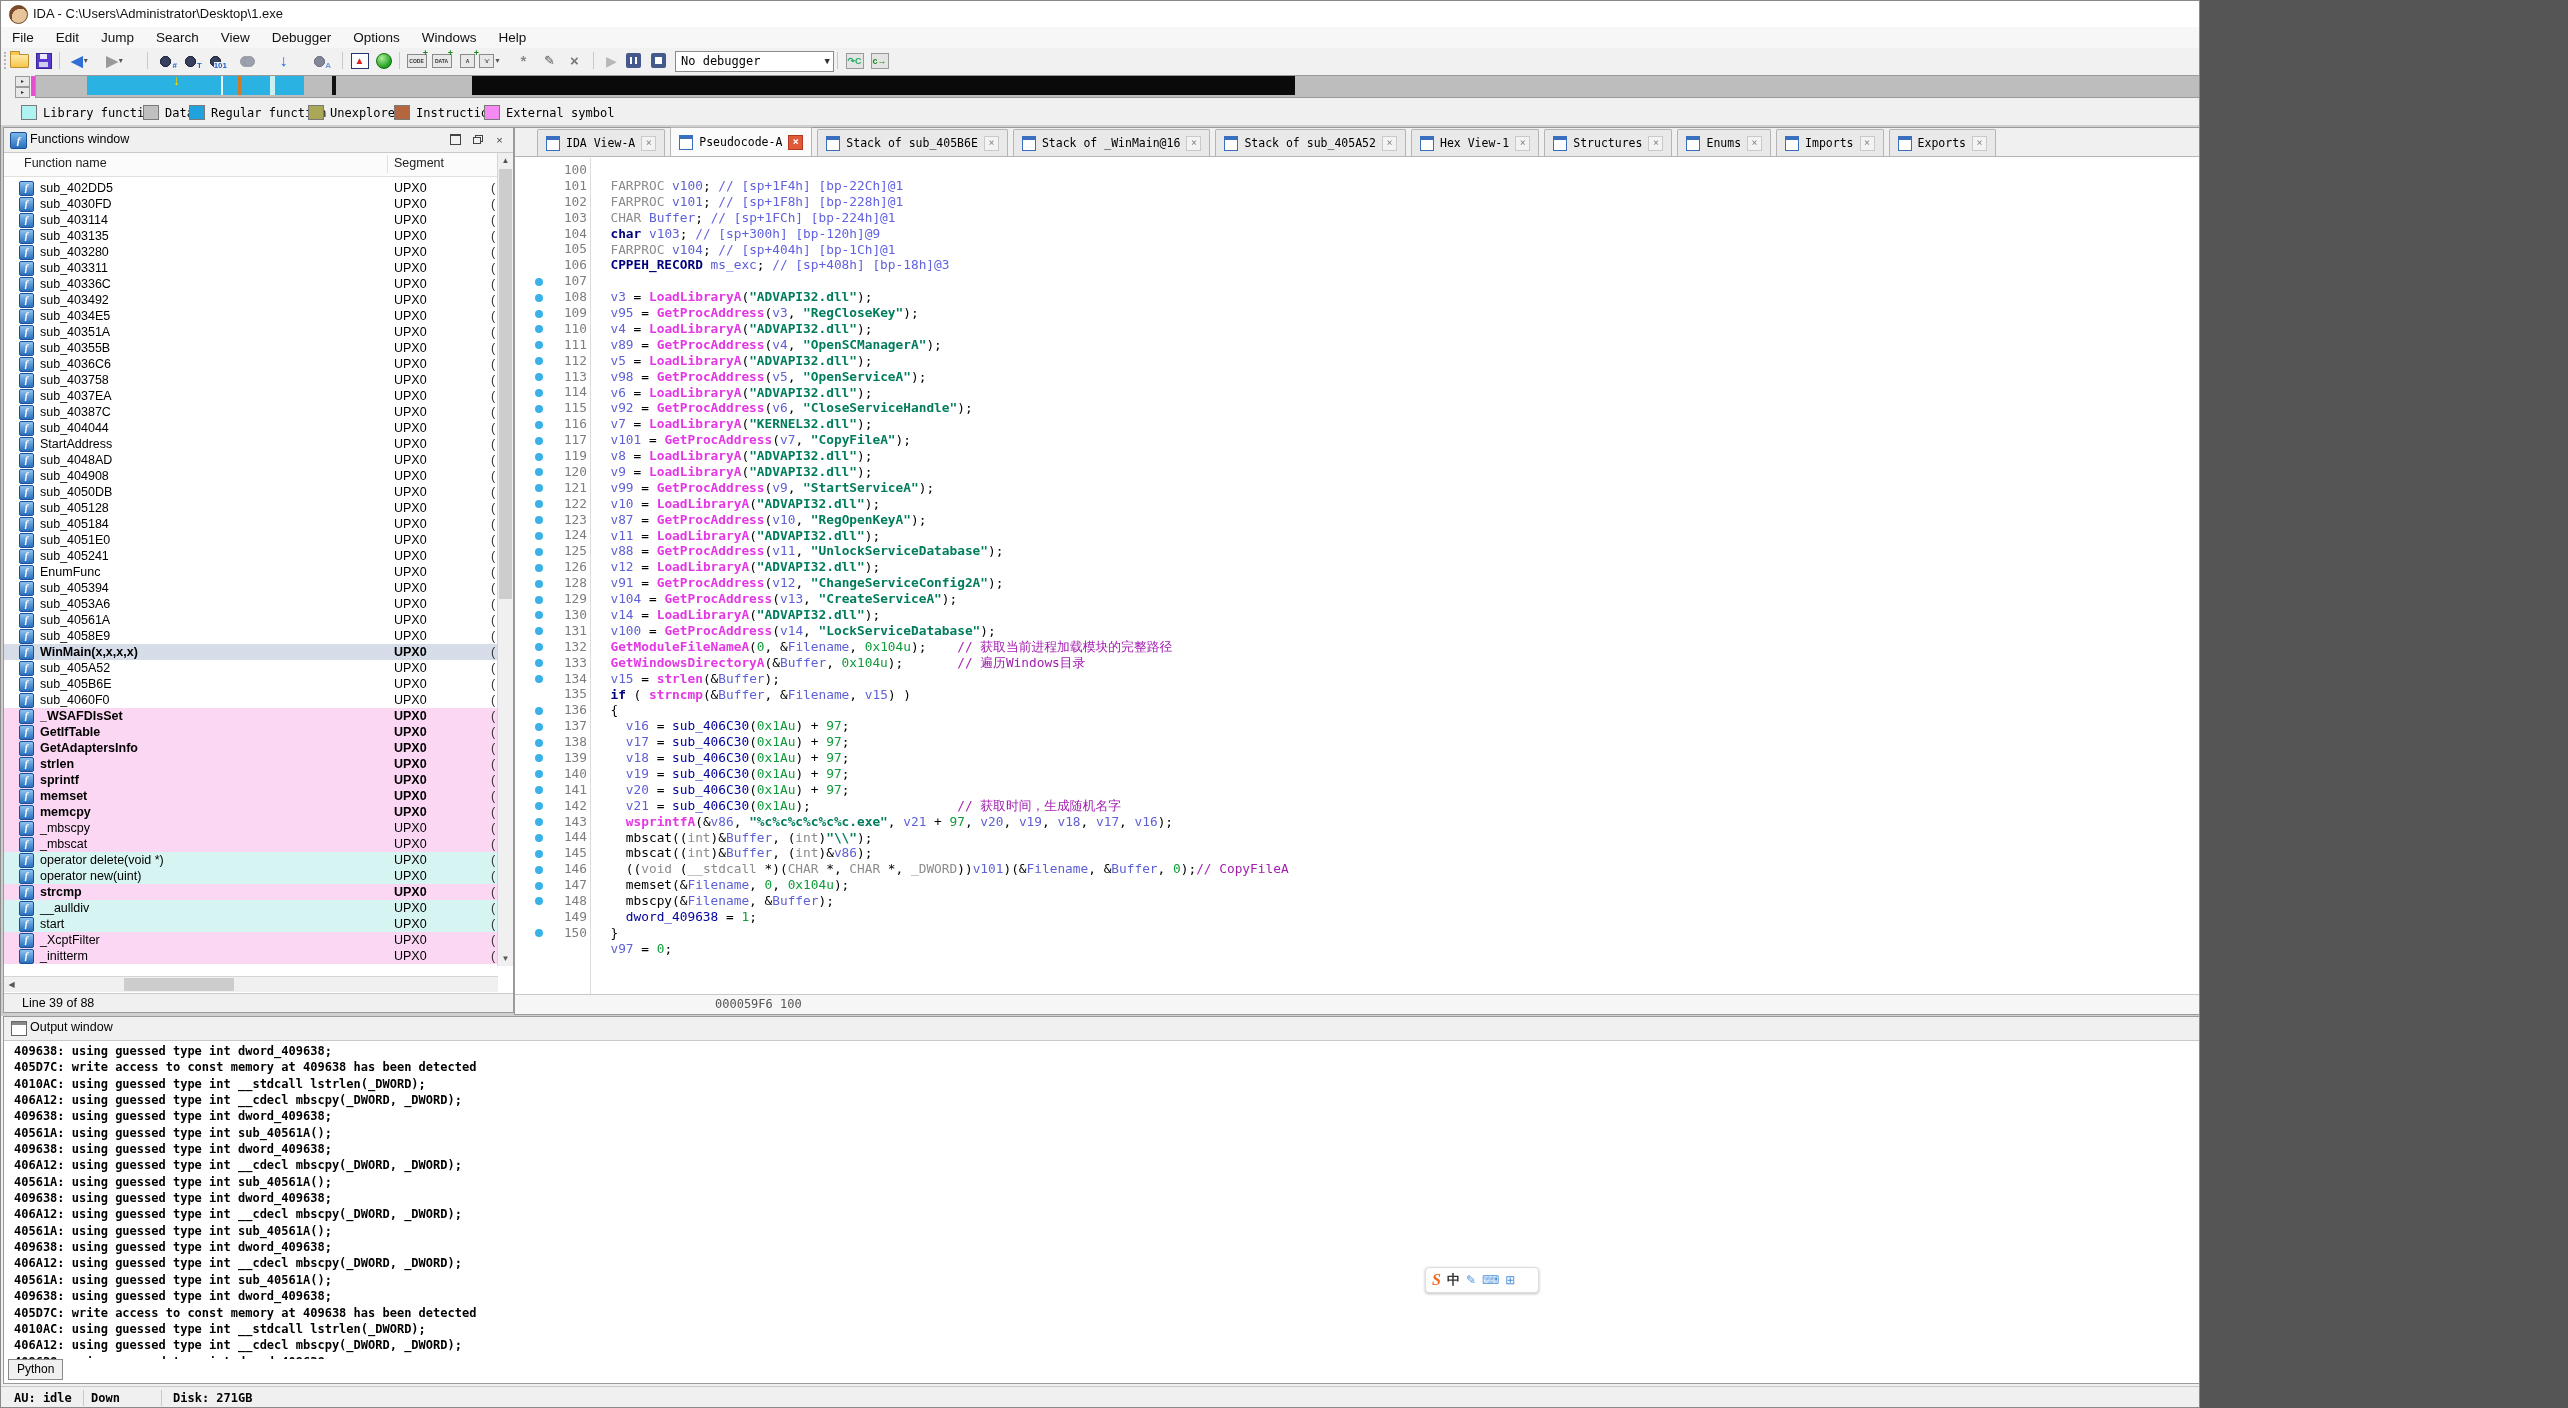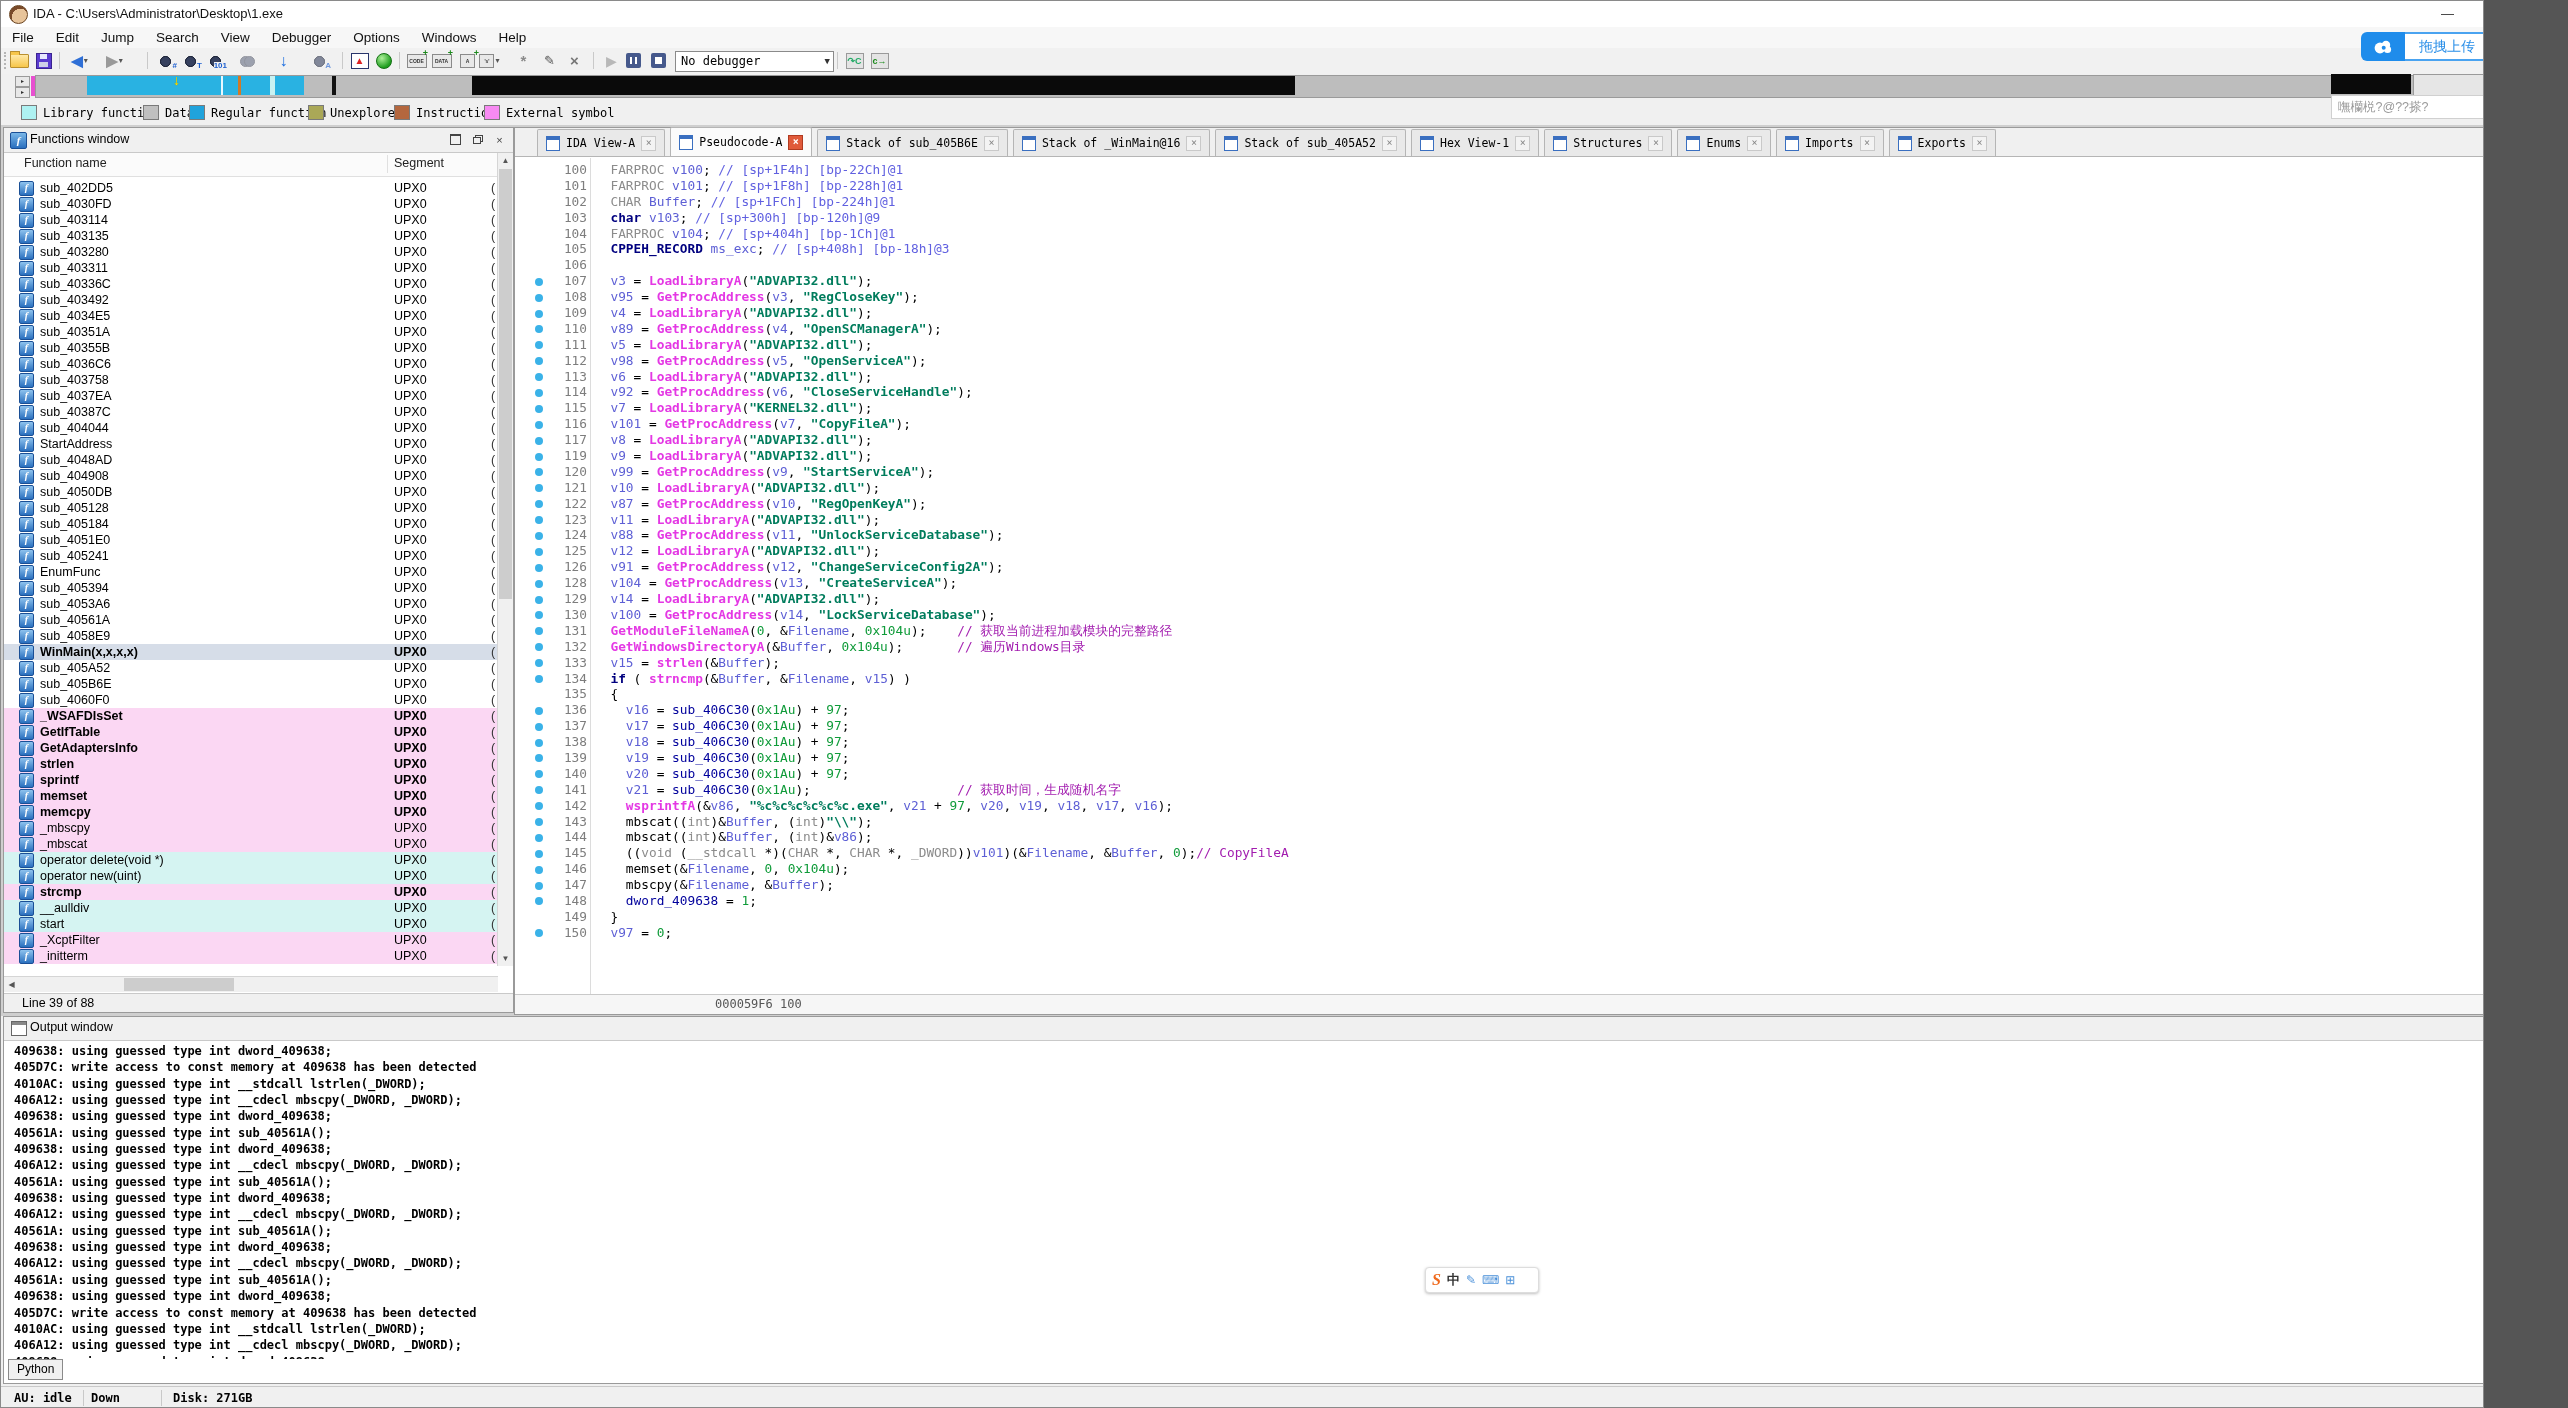--- a/index.html
+++ b/index.html
@@ -1,16 +1,16 @@
 <!DOCTYPE html>
 <html><head>
 <meta charset="utf-8">
 <style>
   html,body{margin:0;padding:0;background:#555;}
-  #screen{position:relative;width:2484px;height:1408px;background:#f0f0f0;font-family:"Liberation Sans",sans-serif;overflow:hidden;border:1px solid #8a8a8a;box-sizing:border-box;}
+  #screen{position:relative;width:2200px;height:1408px;background:#f0f0f0;font-family:"Liberation Sans",sans-serif;overflow:hidden;border:1px solid #8a8a8a;box-sizing:border-box;}
   .abs{position:absolute;}
   
   #titlebar{position:absolute;left:0;top:0;width:2568px;height:26px;background:#ffffff;border-bottom:1px solid #e3e3e3;}
   #app-icon{position:absolute;left:8px;top:4px;width:17px;height:17px;border-radius:50%;background:radial-gradient(circle at 60% 65%,#e8c49a 0 55%,#7a4a2a 56% 100%);border:1px solid #6b4420;}
   #title-text{position:absolute;left:32px;top:5px;font-size:13px;color:#111;}
   .winbtn{position:absolute;top:0;width:45px;height:26px;text-align:center;line-height:26px;font-size:13px;color:#333;}
   
   #menubar{position:absolute;left:0;top:26px;width:2568px;height:21px;background:#f7f7f7;display:flex;align-items:center;}
   .menu-item{padding:0 11px;font-size:13.5px;color:#111;height:21px;line-height:21px;}
   
@@ -98,21 +98,21 @@
   .tab.active{background:#fbfbfb;height:28px;}
   .tab-ic{width:12px;height:13px;border:1px solid #3a6fc0;background:#fff;position:relative;}
   .tab-ic:before{content:"";position:absolute;left:0;top:0;width:100%;height:3px;background:#3a6fc0;}
   .tab-x{font-size:10px;color:#888;width:13px;height:13px;line-height:12px;text-align:center;border:1px solid #c9c9c9;background:#f3f3f3;}
   .tab.active .tab-x{background:#e05a3a;border-color:#b03a20;color:#fff;font-weight:bold;}
   #codearea{position:absolute;left:0;top:30px;width:2036px;height:836px;background:#fff;overflow:hidden;}
   #gutter-sep{position:absolute;left:75px;top:0;width:1px;height:100%;background:#dcdcdc;}
   .code-line{position:relative;height:15.9px;white-space:pre;font-family:"DejaVu Sans Mono",monospace;font-size:12.8px;line-height:15.9px;}
   .code-line .dot{position:absolute;left:20px;top:4.5px;width:8px;height:8px;border-radius:50%;background:#3ab2e8;}
   .code-line .num{position:absolute;left:28px;top:0;width:44px;text-align:right;color:#7d7d7d;}
-  .code-line .txt{position:absolute;left:80px;top:0;text-align:right;}
+  .code-line .txt{position:absolute;left:80px;top:16px;text-align:right;}
   .tk-t{color:#8c8c8c;} .tk-k{color:#00007f;font-weight:bold;} .tk-v{color:#5d5fd5;}
   .tk-f{color:#e438e4;font-weight:bold;} .tk-s{color:#007c5c;font-weight:bold;}
   .tk-n{color:#0f9b39;} .tk-cg{color:#a21caf;} .tk-ca{color:#6060e0;} .tk-g{color:#00009c;} .tk-p{color:#000;}
   #code-vscroll{position:absolute;right:0;top:30px;width:16px;height:836px;background:#f0f0f0;border-left:1px solid #d5d5d5;}
   #code-vscroll .thumb{position:absolute;left:1px;top:16px;width:14px;height:95px;background:#cdcdcd;}
   #code-footer{position:absolute;left:0;bottom:0;width:100%;height:19px;background:#f6f6f6;border-top:1px solid #c9c9c9;}
   #code-footer .addr{position:absolute;left:200px;top:2px;font-family:"DejaVu Sans Mono",monospace;font-size:12px;color:#555;}
   
   #outputwin{position:absolute;left:2px;top:1015px;width:2564px;height:368px;background:#fff;border:1px solid #9a9a9a;box-sizing:border-box;}
   #out-title{position:absolute;left:0;top:0;width:100%;height:23px;background:#f0f0f0;border-bottom:1px solid #c9c9c9;}

